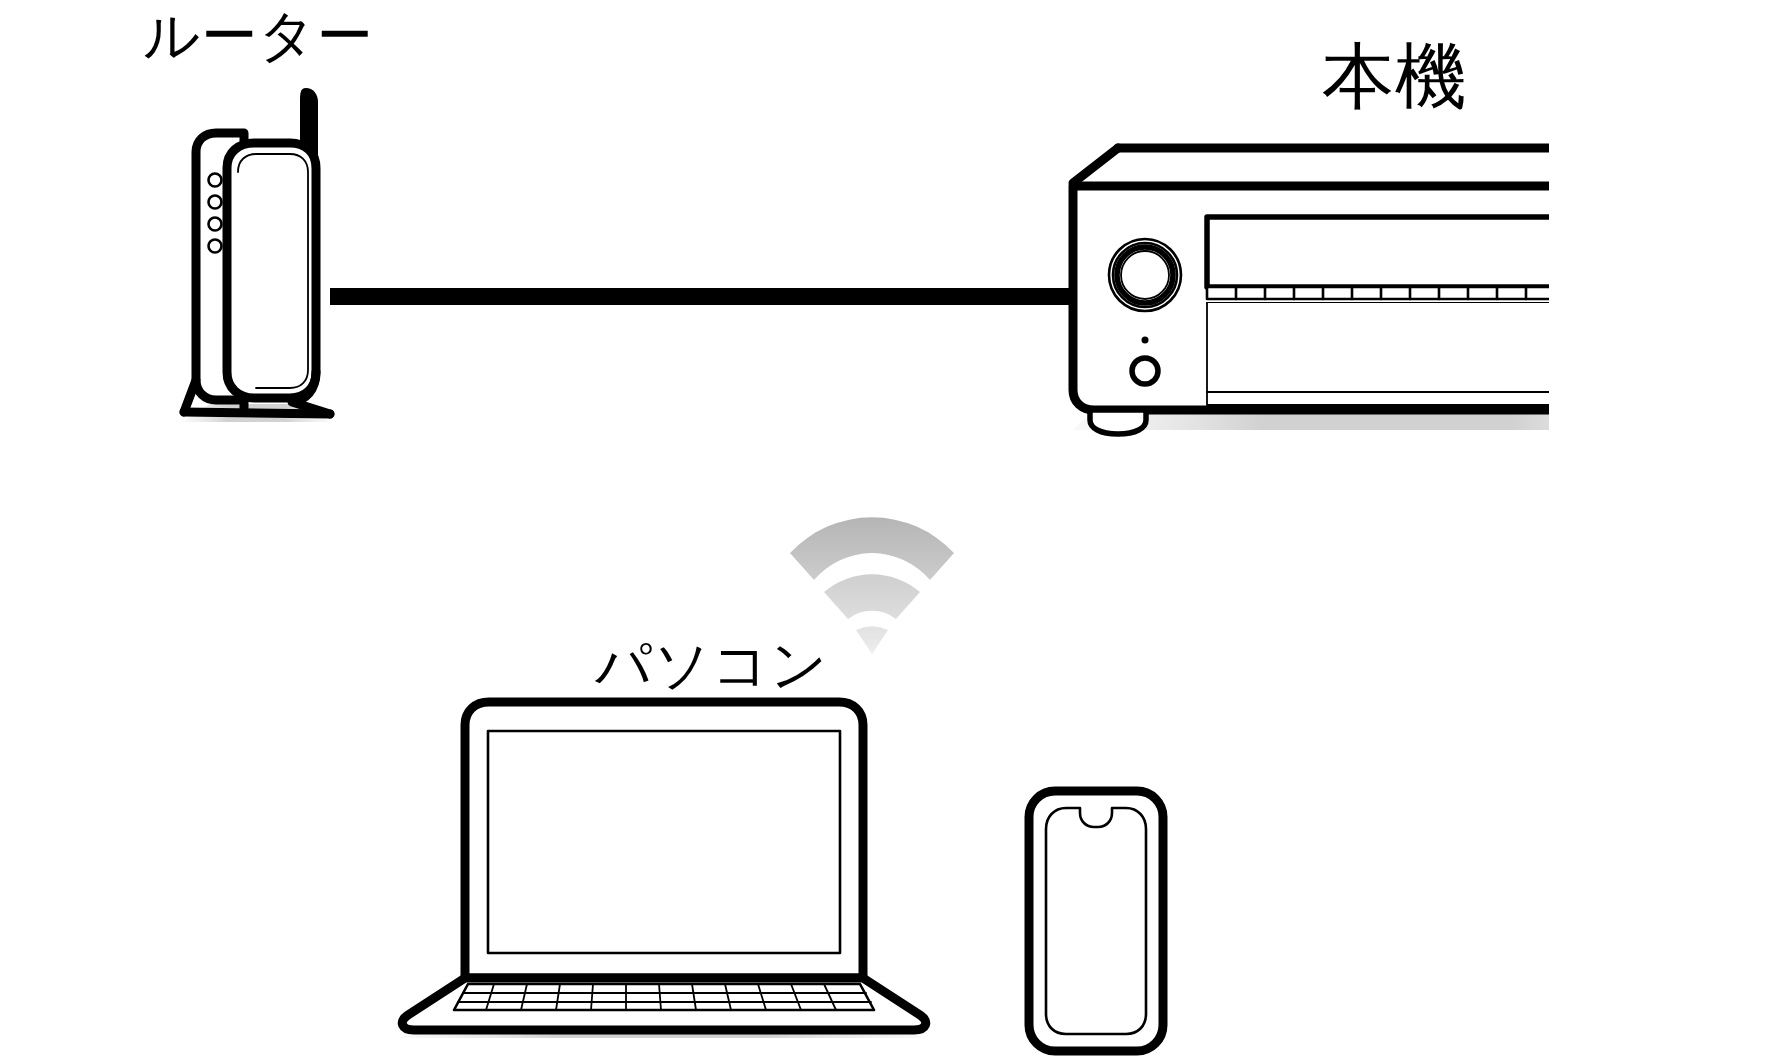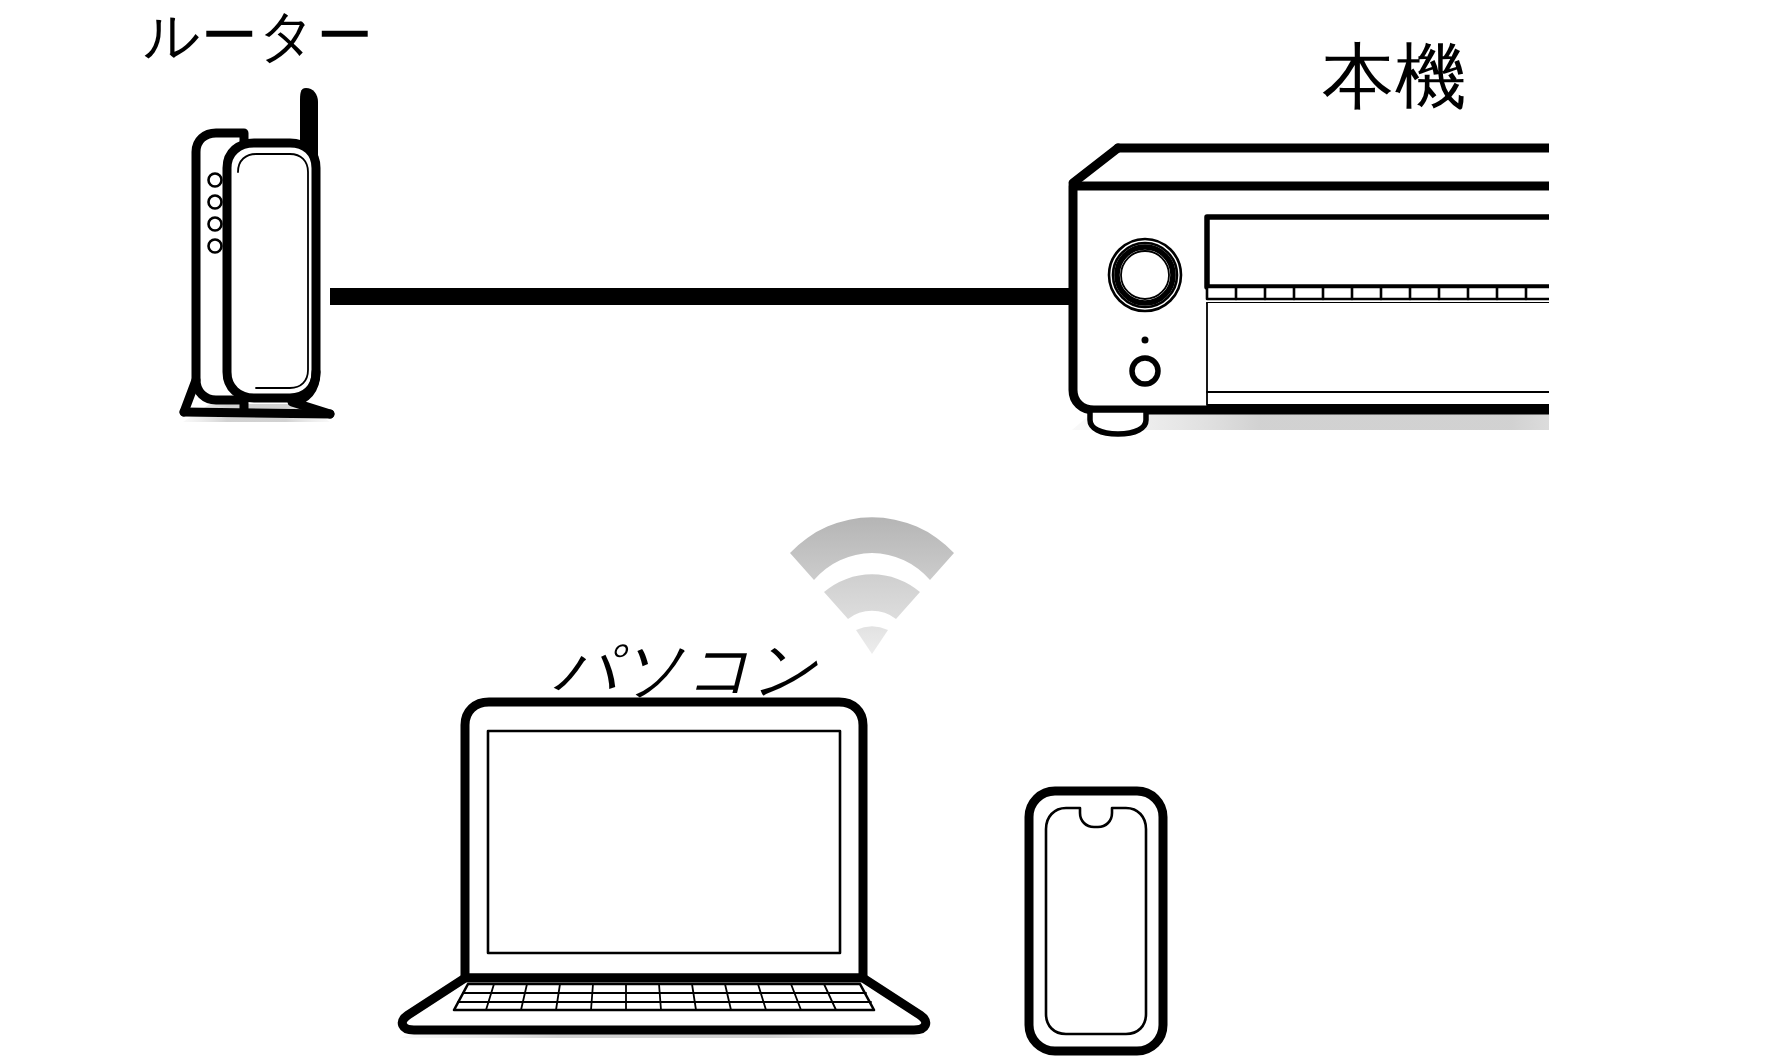--- a/index.html
+++ b/index.html
@@ -38,25 +38,24 @@
     font-size: 56px;
     letter-spacing: 1px;
   }
   #label-receiver {
     left: 1322px;
     top: 40px;
     font-size: 72px;
     letter-spacing: 1px;
   }
   #label-pc {
-    left: 553px;
+    left: 595px;
     top: 637px;
-    font-size: 64px;
+    font-size: 56px;
     letter-spacing: 1px;
-    font-style: italic;
   }
   .ln { fill: none; stroke: #000000; stroke-linecap: round; stroke-linejoin: round; }
   .thick { stroke-width: 9; }
   .med { stroke-width: 5.5; }
   .thin { stroke-width: 2.6; }
   .hair { stroke-width: 1.8; }
   .fill-black { fill: #000000; stroke: none; }
   .fill-white { fill: #ffffff; }
 </style>
 </head>

